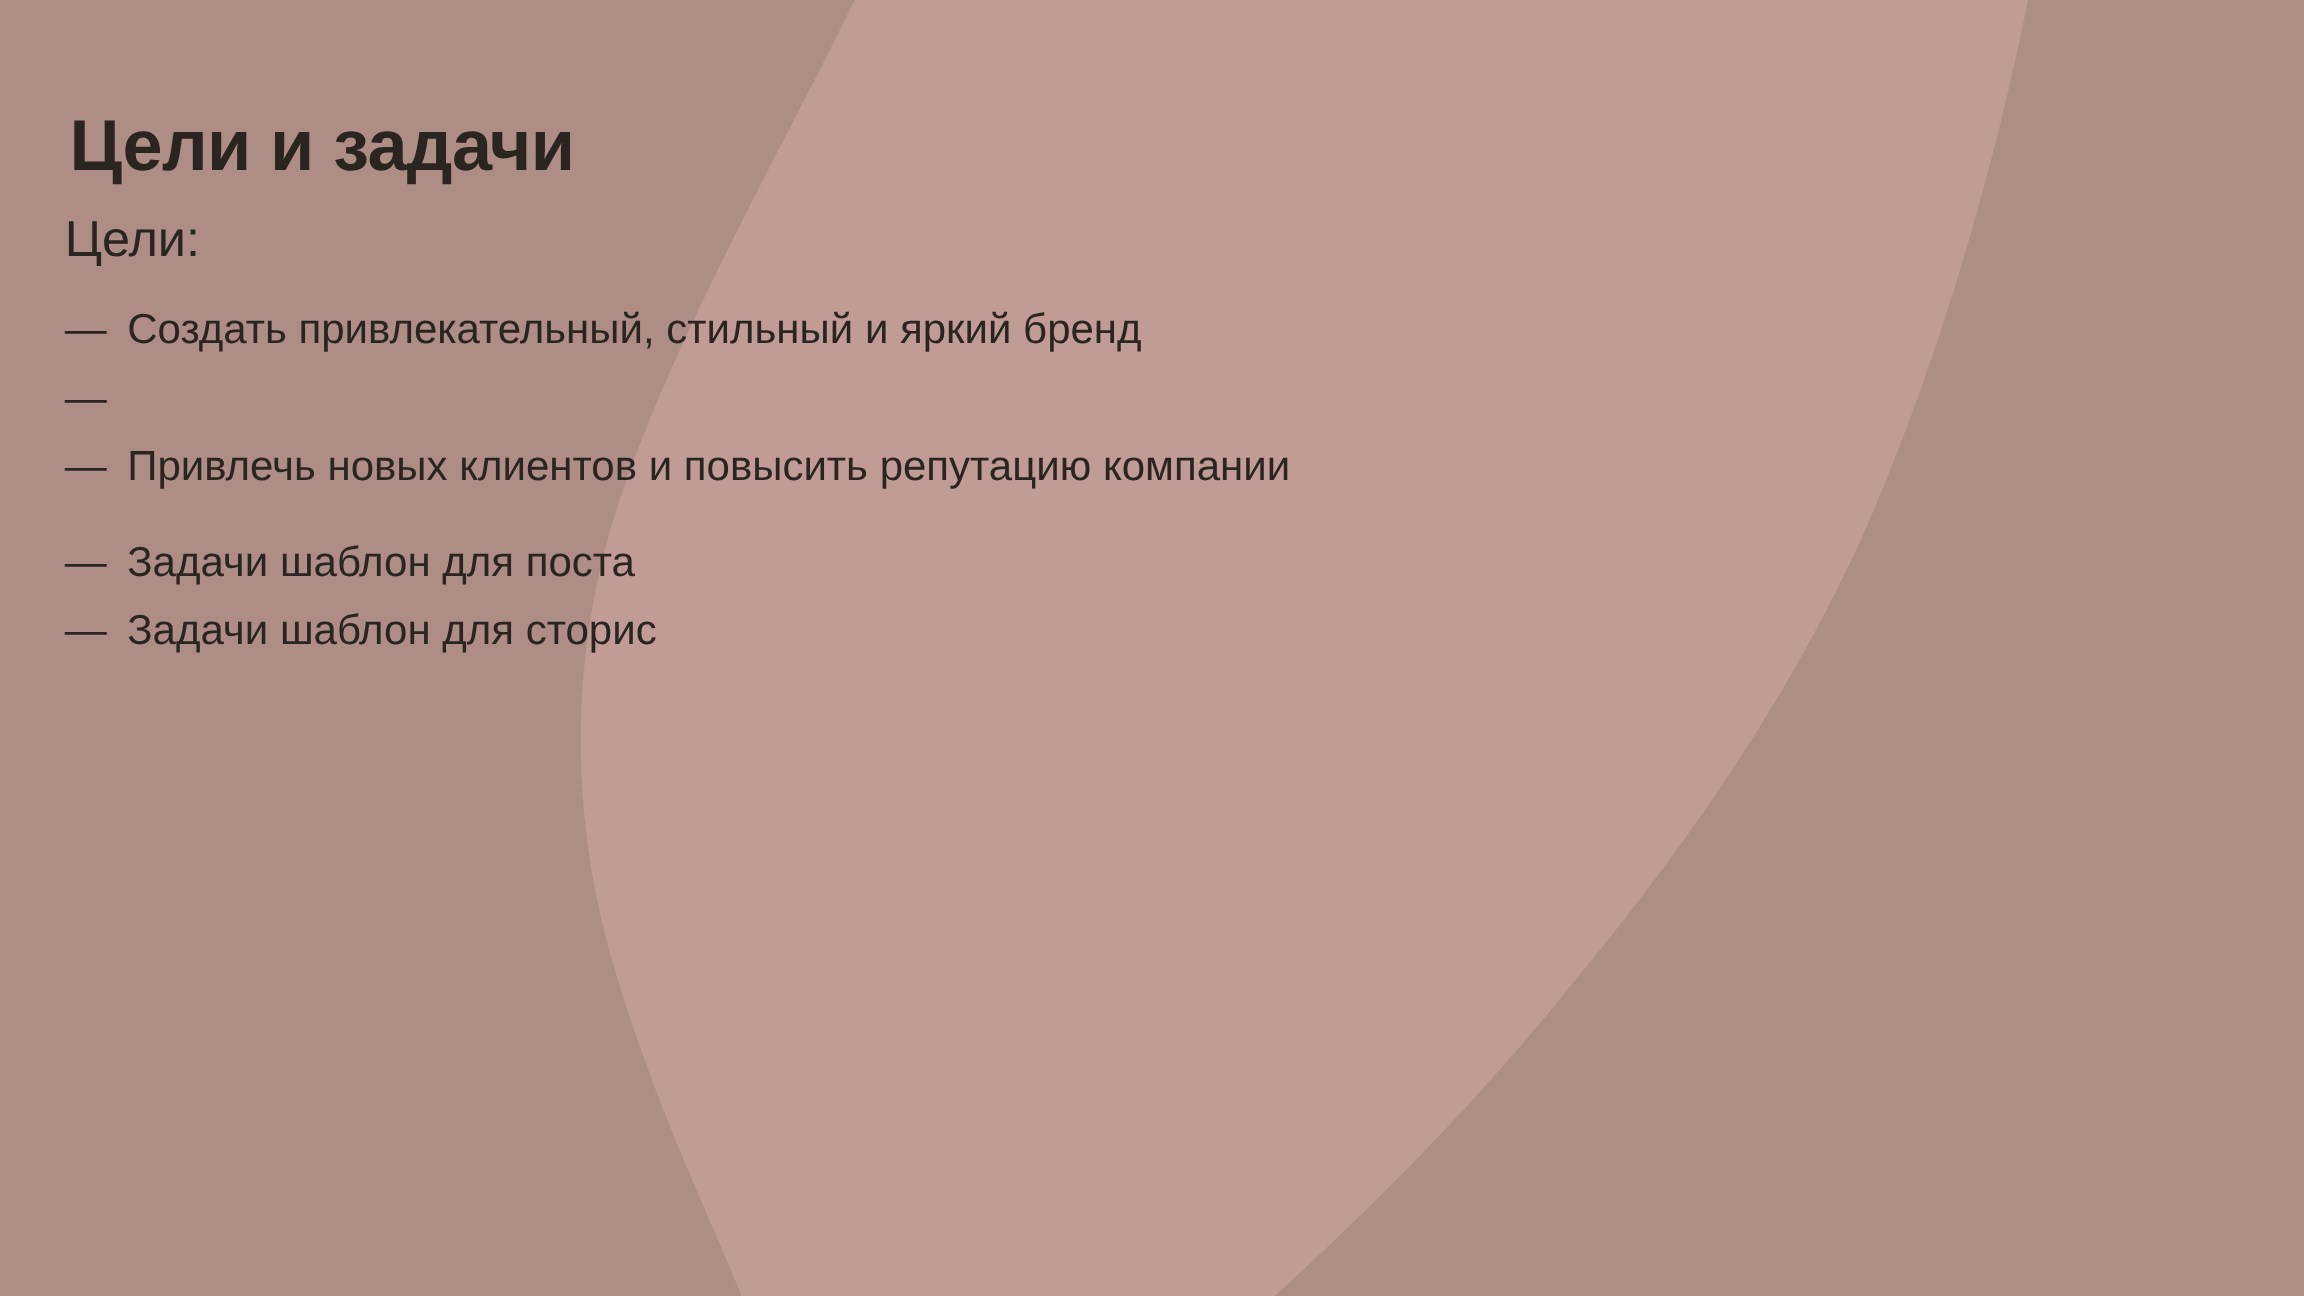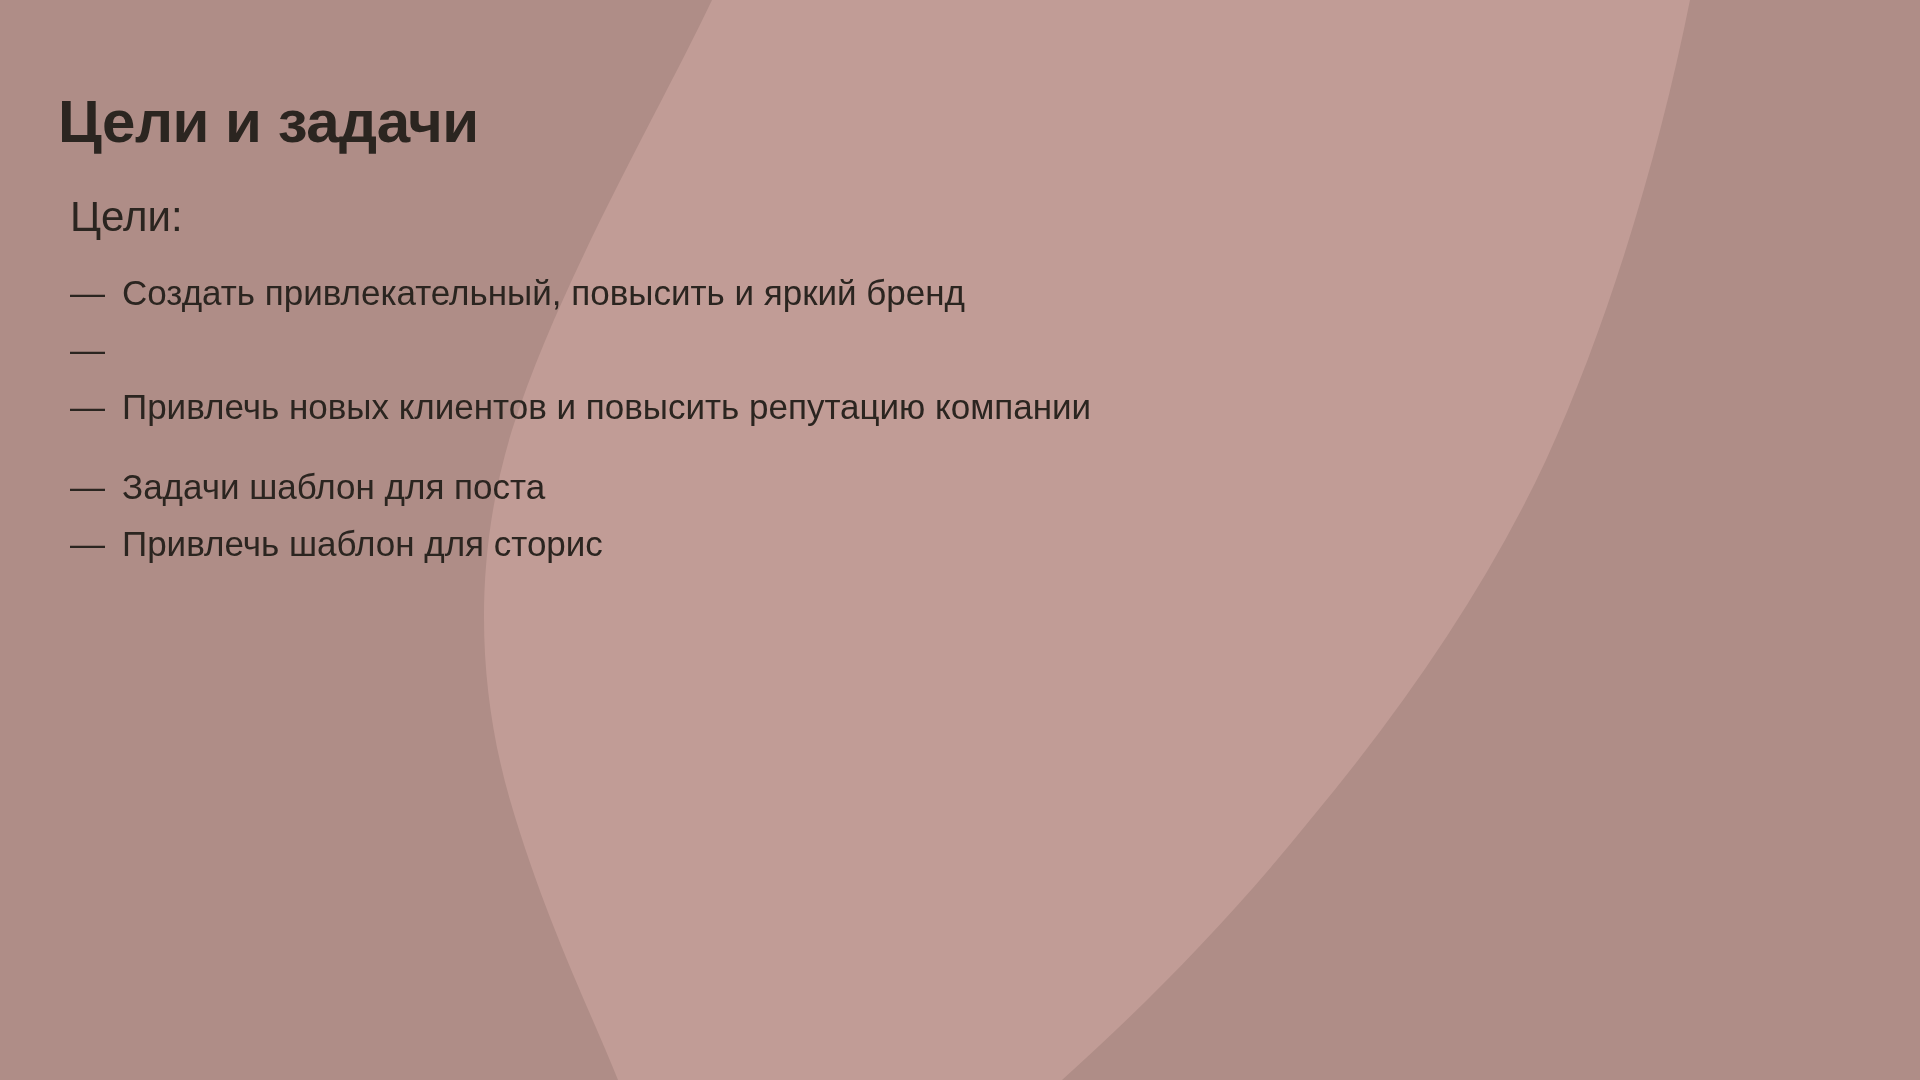--- a/index.html
+++ b/index.html
@@ -40,22 +40,21 @@
     font-size: 60px;
     line-height: 1.0;
     font-weight: 700;
     letter-spacing: -0.5px;
     color: #2b2520;
     white-space: nowrap;
   }
 
   .section {
     position: absolute;
-    left: 70px;
-    margin-top: 18px;
+    left: 54px;
   }
   .section-goals { top: 178px; }
   .section-tasks { top: 440px; }
 
   .section-heading {
     font-size: 42px;
     line-height: 1.0;
     font-weight: 400;
     color: #2b2520;
     white-space: nowrap;
@@ -106,39 +105,39 @@
 
   <div id="content">
 
     <h1 class="slide-title">Цели и задачи</h1>
 
     <div class="section section-goals">
       <div class="section-heading">Цели:</div>
       <ul class="bullet-list">
         <li class="bullet-item">
           <span class="bullet-dash">—</span>
-          <span class="bullet-text">Создать привлекательный, повысить и яркий бренд</span>
+          <span class="bullet-text">Создать привлекательный, стильный и яркий бренд</span>
         </li>
         <li class="bullet-item">
           <span class="bullet-dash">—</span>
         </li>
         <li class="bullet-item">
           <span class="bullet-dash">—</span>
           <span class="bullet-text">Привлечь новых клиентов и повысить репутацию компании</span>
         </li>
       </ul>
     </div>
 
     <div class="section section-tasks">
       <ul class="bullet-list">
         <li class="bullet-item">
           <span class="bullet-dash">—</span>
           <span class="bullet-text">Задачи шаблон для поста</span>
         </li>
         <li class="bullet-item">
           <span class="bullet-dash">—</span>
-          <span class="bullet-text">Привлечь шаблон для сторис</span>
+          <span class="bullet-text">Задачи шаблон для сторис</span>
         </li>
       </ul>
     </div>
 
   </div>
 </div>
 
 </body></html>

